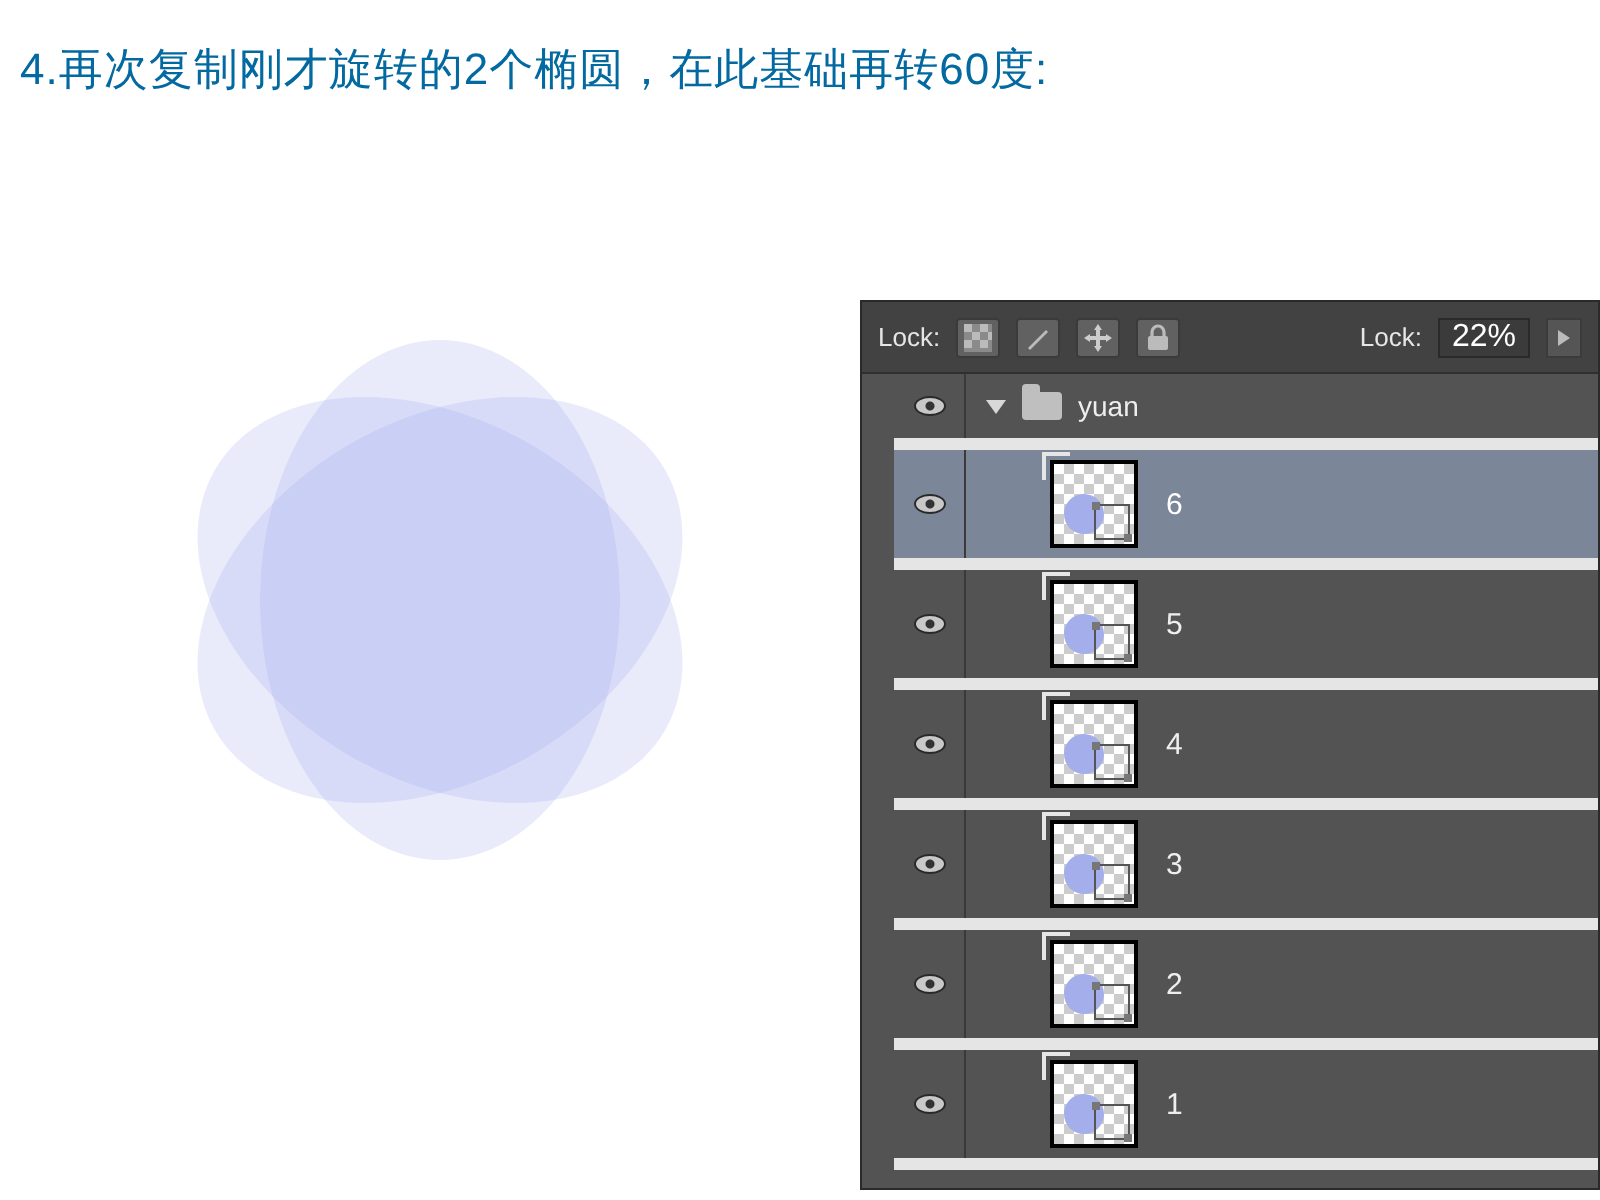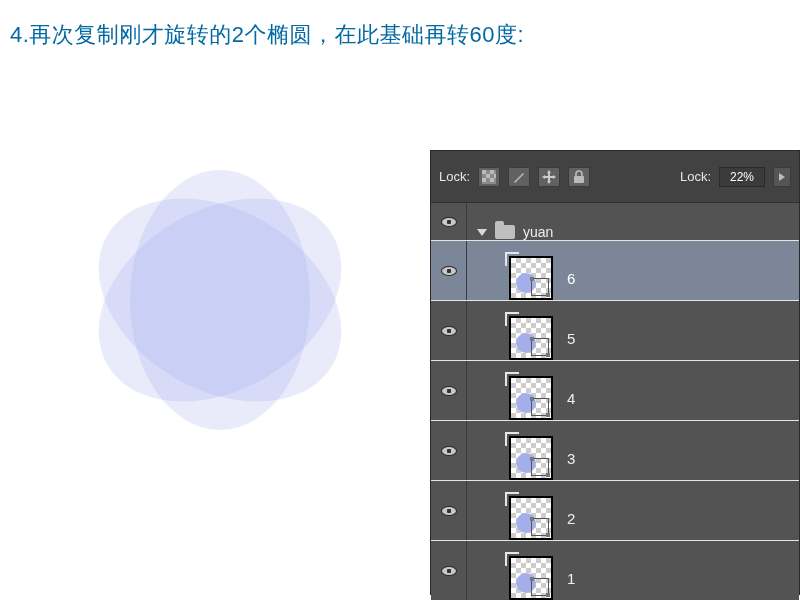--- a/index.html
+++ b/index.html
@@ -44,57 +44,58 @@
     height: 445px;
     background: #535353;
     border: 1px solid #2a2a2a;
     color: #ddd;
     font-family: "Lucida Grande", Arial, sans-serif;
     font-size: 12px;
   }
   .lock-row {
     display: flex;
     align-items: center;
-    height: 52px;
+    height: 36px;
     padding: 0 8px;
     background: #424242;
     border-bottom: 1px solid #2f2f2f;
     gap: 8px;
   }
   .lock-row .lbl { color: #e6e6e6; font-size: 13px; }
   .lock-btn {
     width: 22px; height: 20px;
     background: #616161;
     display: flex; align-items: center; justify-content: center;
     border: 1px solid #3b3b3b;
     border-radius: 2px;
     color: #bbb;
   }
   .fill-val {
     width: 46px; height: 20px;
     background: #3b3b3b;
     color: #fff;
     border: 1px solid #2a2a2a;
     display: flex; align-items: center; justify-content: center;
-    font-size: 12px;
+    font-size: 16px;
   }
   .fill-drop {
     width: 18px; height: 20px;
     background: #555;
     display: flex; align-items: center; justify-content: center;
     border: 1px solid #3b3b3b;
   }
   .list {
     display: flex;
     flex-direction: column;
   }
   .group-row, .layer-row {
     display: flex;
-    align-items: flex-end;
-    border-bottom: 1px solid #e5e5e5;
+    align-items: center;
+    border-bottom: 6px solid #e5e5e5;
+    margin-left: 16px;
   }
   .group-row { height: 38px; background: #535353; }
   .layer-row { height: 60px; background: #535353; }
   .layer-row.selected { background: #7b8798; }
   .vis-col {
     width: 36px; height: 100%;
     border-right: 1px solid #3a3a3a;
     display: flex; align-items: center; justify-content: center;
   }
   .eye {

